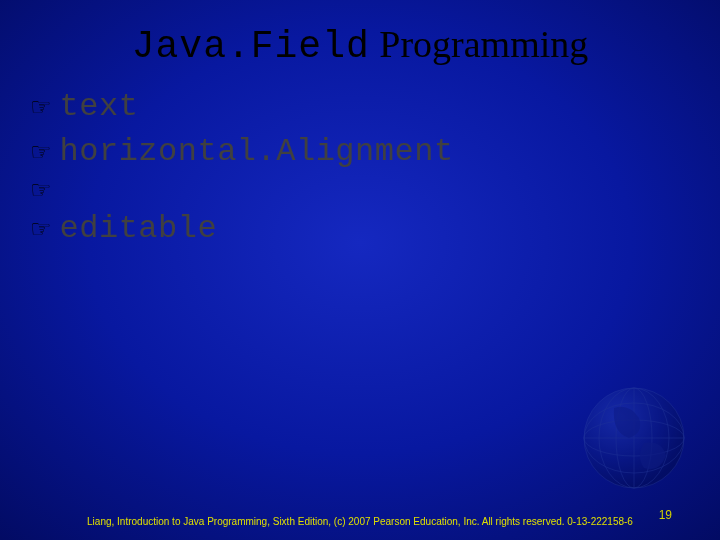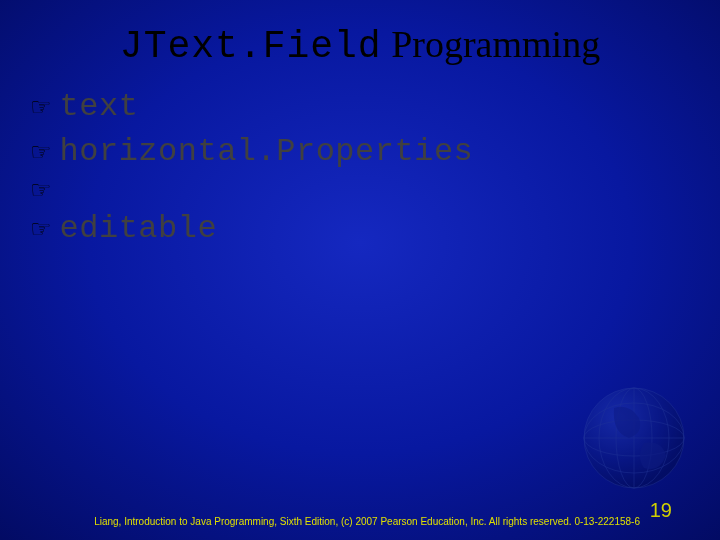--- a/index.html
+++ b/index.html
@@ -54,51 +54,51 @@
     bottom: 42px;
     width: 120px;
     height: 120px;
     opacity: 0.28;
   }
   .footer {
     position: absolute;
     bottom: 12px;
     left: 0;
     right: 0;
-    text-align: right;
+    text-align: center;
     font-family: Arial, sans-serif;
     font-size: 10px;
     color: #e0e000;
     padding: 0 80px;
     line-height: 1.25;
   }
   .page-num {
     position: absolute;
     right: 48px;
     bottom: 18px;
     font-family: Arial, sans-serif;
-    font-size: 20px;
+    font-size: 12px;
     color: #d0d000;
   }
 </style>
 </head>
 <body>
 
 <div class="title">
-  <span class="mono">JText.Field</span><span> Programming</span>
+  <span class="mono">Java.Field</span><span> Programming</span>
 </div>
 
 <div class="bullets">
   <div class="bullet-item">
     <span class="bullet-icon">☞</span>
     <span class="bullet-text">text</span>
   </div>
   <div class="bullet-item">
     <span class="bullet-icon">☞</span>
-    <span class="bullet-text">horizontal.Properties</span>
+    <span class="bullet-text">horizontal.Alignment</span>
   </div>
   <div class="bullet-item">
     <span class="bullet-icon">☞</span>
   </div>
   <div class="bullet-item">
     <span class="bullet-icon">☞</span>
     <span class="bullet-text">editable</span>
   </div>
 </div>
 

